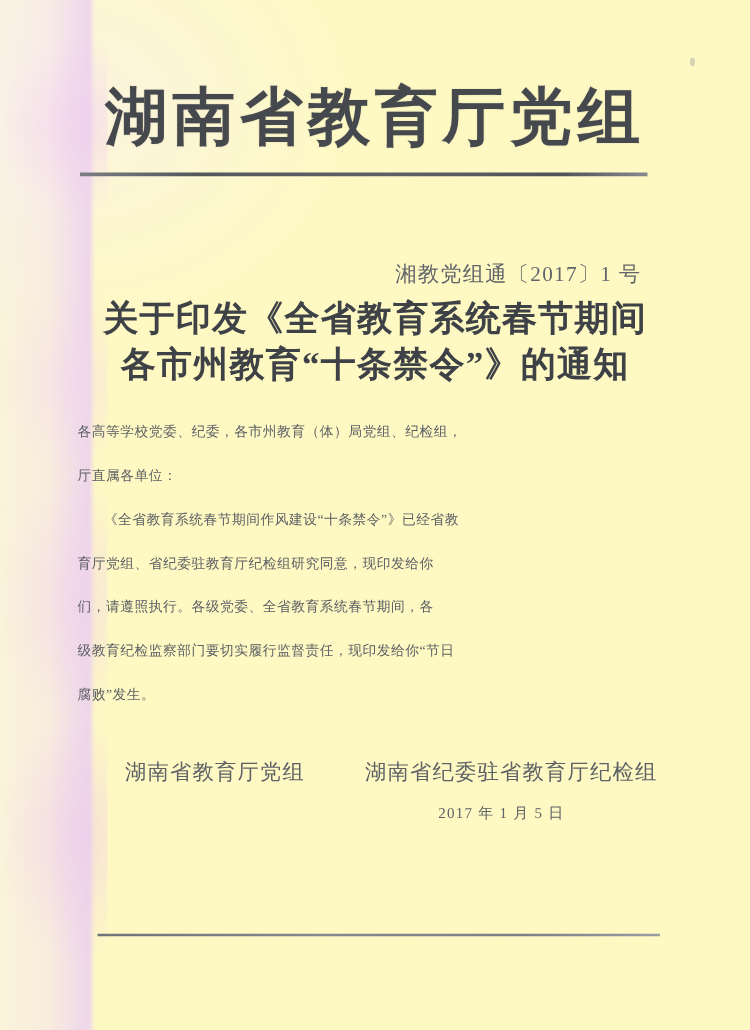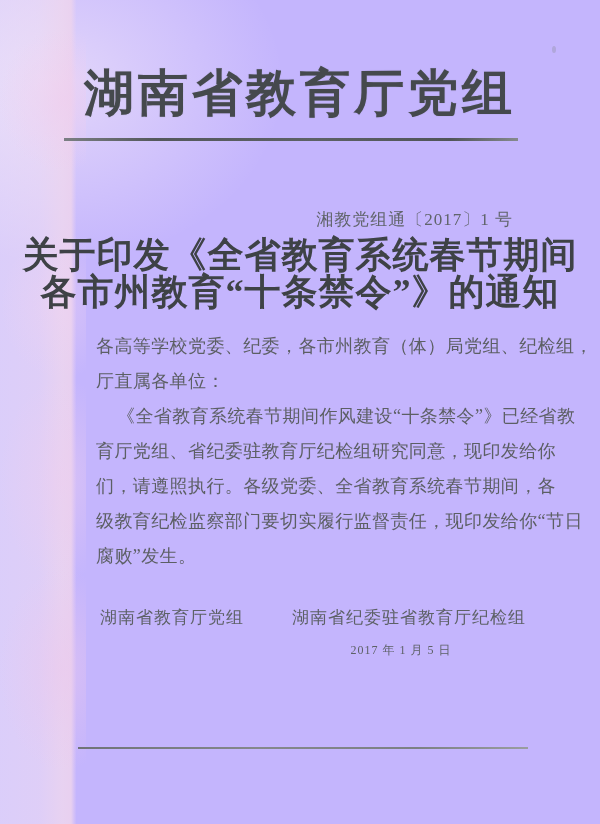--- a/index.html
+++ b/index.html
@@ -4,21 +4,21 @@
 <style>
   * { margin: 0; padding: 0; box-sizing: border-box; }
   html, body { background: #ffffff; }
   body {
     font-family: "Liberation Serif", "DejaVu Serif", serif;
   }
   .scan-page {
     position: relative;
     width: 600px;
     height: 824px;
-    background: #c4b5fd;
+    background: #fef9c3;
     overflow: hidden;
   }
   
   .pink-edge {
     position: absolute;
     left: 0; top: 0; bottom: 0;
     width: 78px;
     background: linear-gradient(90deg,
       rgba(247,236,246,0.45) 0%,
       rgba(244,227,243,0.55) 50%,
@@ -75,33 +75,33 @@
     font-size: 17px;
     letter-spacing: 1px;
     color: #60646a;
     white-space: nowrap;
     margin-top: 18px;
   }
   .doc-title {
     position: absolute;
     top: 237px; left: 0; right: 0;
     text-align: center;
-    font-size: 36px;
+    font-size: 28px;
     font-weight: bold;
     line-height: 37px;
     letter-spacing: 1px;
     color: #3e4246;
   }
   .doc-title .t-line { white-space: nowrap; }
 
   .doc-body {
     position: absolute;
-    top: 329px; left: 96px;
+    top: 329px; left: 62px;
     width: 450px;
-    font-size: 18px;
+    font-size: 11px;
     line-height: 35px;
     letter-spacing: 0.4px;
     color: #5c5f64;
   }
   .doc-body .b-line { white-space: nowrap; height: 35px; }
   .doc-body .b-line.indent { padding-left: 21px; }
 
   .sig-left {
     position: absolute;
     left: 100px; top: 606px;

